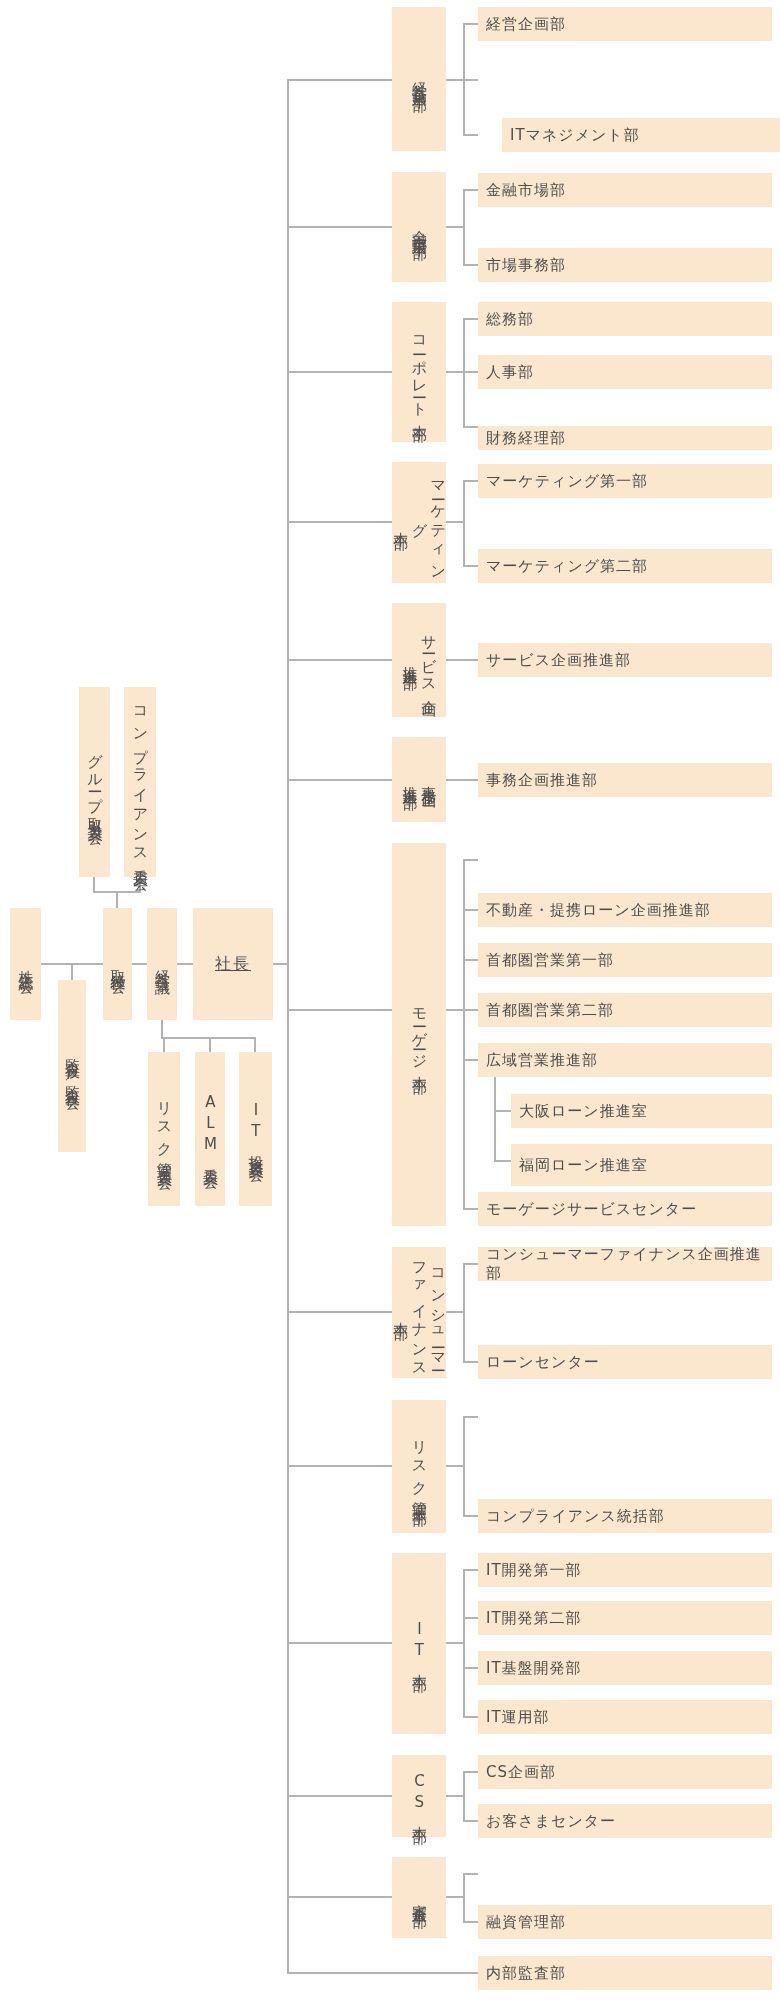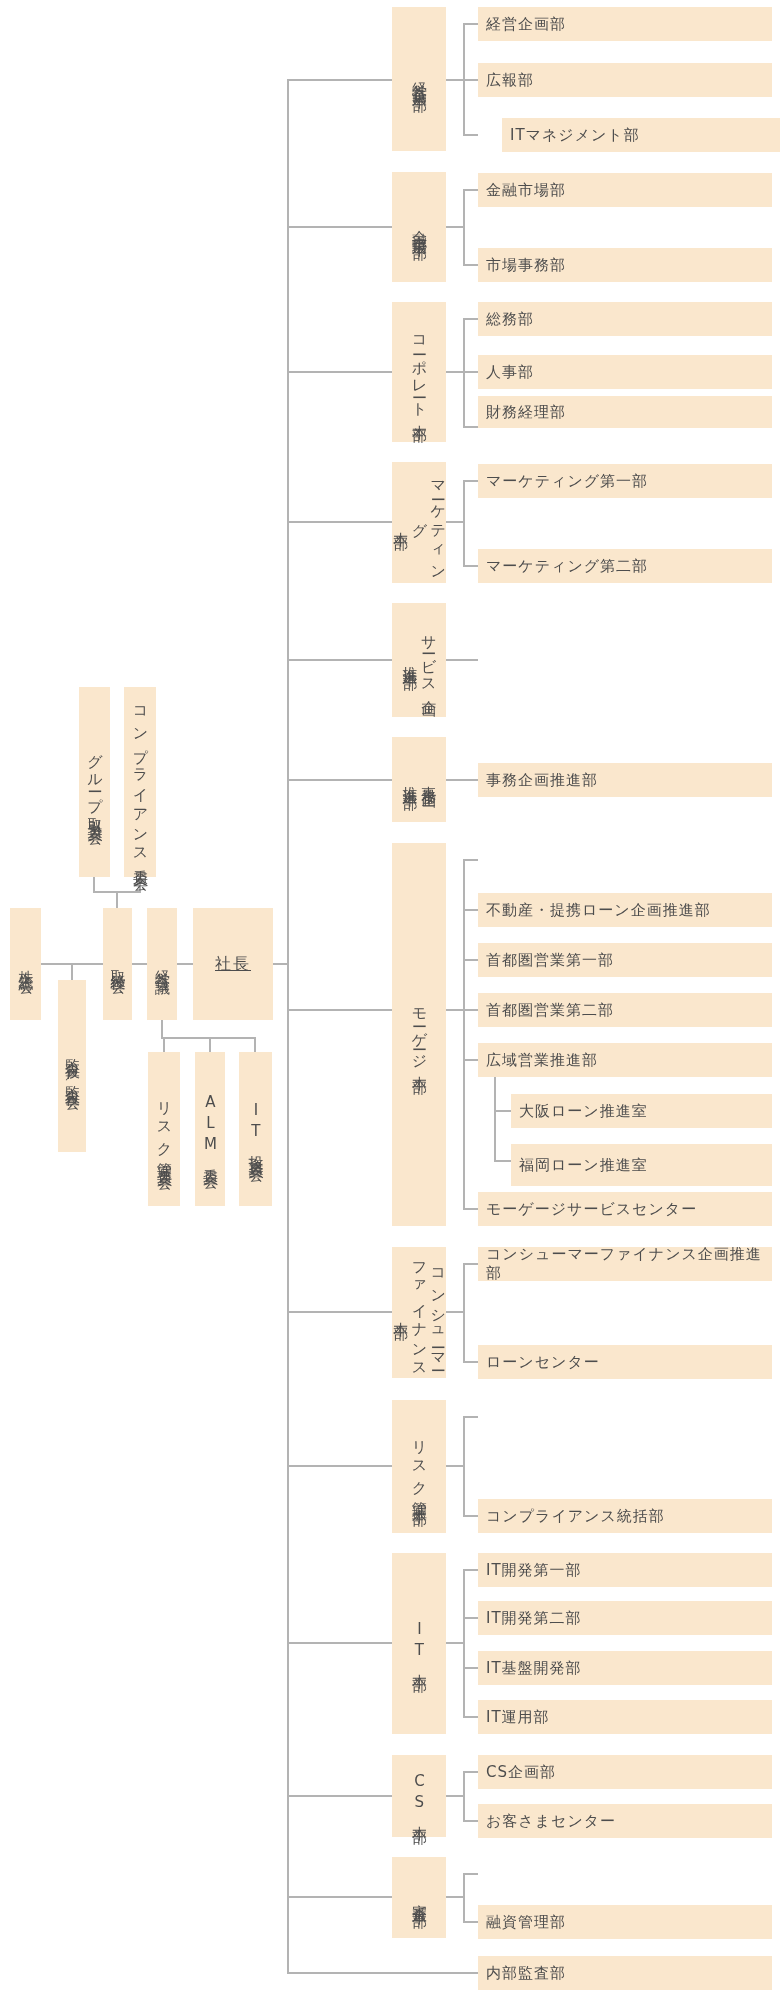--- a/index.html
+++ b/index.html
@@ -125,29 +125,29 @@
   <div class="box vbox" style="left:392px;top:843px;width:54px;height:383px">モーゲージ本部</div>
   <div class="box vbox" style="left:392px;top:1247px;width:54px;height:131px">コンシューマー
 ファイナンス
 本部</div>
   <div class="box vbox" style="left:392px;top:1400px;width:54px;height:133px">リスク管理本部</div>
   <div class="box vbox upright" style="left:392px;top:1553px;width:54px;height:181px">IT本部</div>
   <div class="box vbox upright" style="left:392px;top:1755px;width:54px;height:82px">CS本部</div>
   <div class="box vbox" style="left:392px;top:1857px;width:54px;height:81px">審査本部</div>
 
   <div class="box dept" style="left:478px;top:7px;width:294px;height:34px">経営企画部</div>
-  <div class="box dept" style="left:478px;top:63px;width:294px;height:34px">広報部</div>
   <div class="box dept" style="left:502px;top:118px;width:283px;height:34px">ITマネジメント部</div>
   <div class="box dept" style="left:478px;top:173px;width:294px;height:34px">金融市場部</div>
   <div class="box dept" style="left:478px;top:248px;width:294px;height:34px">市場事務部</div>
   <div class="box dept" style="left:478px;top:302px;width:294px;height:34px">総務部</div>
   <div class="box dept" style="left:478px;top:355px;width:294px;height:34px">人事部</div>
-  <div class="box dept" style="left:478px;top:396px;width:294px;height:32px">財務経理部</div>
+  <div class="box dept" style="left:478px;top:426px;width:294px;height:24px">財務経理部</div>
   <div class="box dept" style="left:478px;top:464px;width:294px;height:34px">マーケティング第一部</div>
   <div class="box dept" style="left:478px;top:549px;width:294px;height:34px">マーケティング第二部</div>
+  <div class="box dept" style="left:478px;top:643px;width:294px;height:34px">サービス企画推進部</div>
   <div class="box dept" style="left:478px;top:763px;width:294px;height:34px">事務企画推進部</div>
   <div class="box dept" style="left:478px;top:893px;width:294px;height:34px">不動産・提携ローン企画推進部</div>
   <div class="box dept" style="left:478px;top:943px;width:294px;height:34px">首都圏営業第一部</div>
   <div class="box dept" style="left:478px;top:993px;width:294px;height:34px">首都圏営業第二部</div>
   <div class="box dept" style="left:478px;top:1043px;width:294px;height:34px">広域営業推進部</div>
   <div class="box dept" style="left:511px;top:1094px;width:261px;height:34px">大阪ローン推進室</div>
   <div class="box dept" style="left:511px;top:1144px;width:261px;height:42px">福岡ローン推進室</div>
   <div class="box dept" style="left:478px;top:1247px;width:294px;height:34px">コンシューマーファイナンス企画推進部</div>
   <div class="box dept" style="left:478px;top:1192px;width:294px;height:34px">モーゲージサービスセンター</div>
   <div class="box dept" style="left:478px;top:1345px;width:294px;height:34px">ローンセンター</div>

